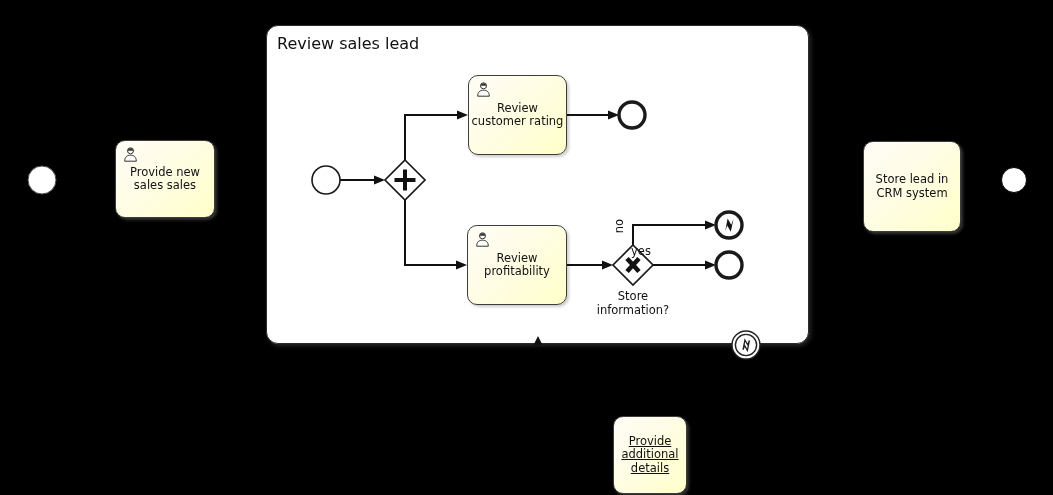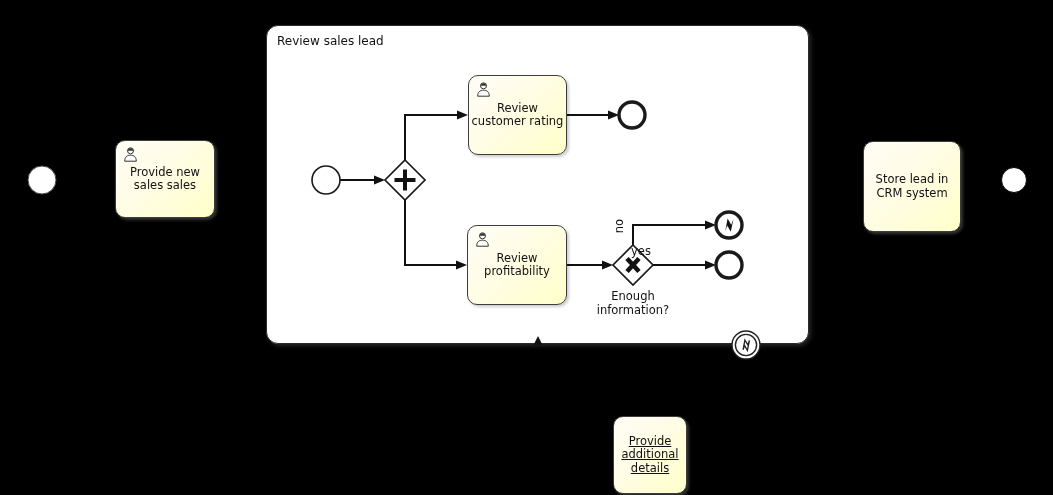--- a/index.html
+++ b/index.html
@@ -7,21 +7,21 @@
     position:relative;width:1053px;height:495px;background:#000000;overflow:hidden;
     font-family:"DejaVu Sans","Liberation Sans",sans-serif;color:#111;
   }
   .subprocess{
     position:absolute;left:266px;top:25px;width:543px;height:319px;
     background:#ffffff;border:1px solid #2b2b2b;border-radius:12px;
     box-shadow:2px 2px 4px rgba(110,110,110,0.35);
     box-sizing:border-box;
   }
   .subprocess-title{
-    position:absolute;left:10px;top:8px;font-size:12px;color:#111;white-space:pre-line;
+    position:absolute;left:10px;top:8px;font-size:16px;color:#111;white-space:pre-line;
   }
   .task{
     position:absolute;box-sizing:border-box;border:1px solid #3d3d3d;border-radius:10px;
     background:linear-gradient(135deg,#fffef6 0%,#fffce9 35%,#ffffc9 100%);
     box-shadow:2px 2px 3px rgba(130,130,130,0.4);
     display:flex;align-items:center;justify-content:center;text-align:center;
     font-size:11.5px;line-height:1.16;color:#111;
   }
   .task .task-label{white-space:pre-line;}
   .task.with-icon{}
@@ -140,18 +140,18 @@
 
     <circle cx="729" cy="265" r="13" fill="#ffffff" stroke="#1a1a1a" stroke-width="3.4"></circle>
 
     <g>
       <circle cx="746" cy="345" r="14" fill="#ffffff" stroke="#222222" stroke-width="1.4"></circle>
       <circle cx="746" cy="345" r="10.6" fill="#ffffff" stroke="#222222" stroke-width="1.4"></circle>
       <path transform="translate(746,345) scale(0.78) translate(-14,-14)" d="M 10.2,20.2 L 12.6,7.6 L 16.2,13.8 L 18.4,8.2 L 15.8,20.8 L 12.2,14.6 Z" fill="#ffffff" stroke="#222222" stroke-width="1.7"></path>
     </g>
   </svg>
 
-  <div class="float-label lbl-enough">Enough
+  <div class="float-label lbl-enough">Store
 information?</div>
   <div class="float-label lbl-yes">yes</div>
   <div class="float-label lbl-no">no</div>
 
 </div>
 
 </body></html>

